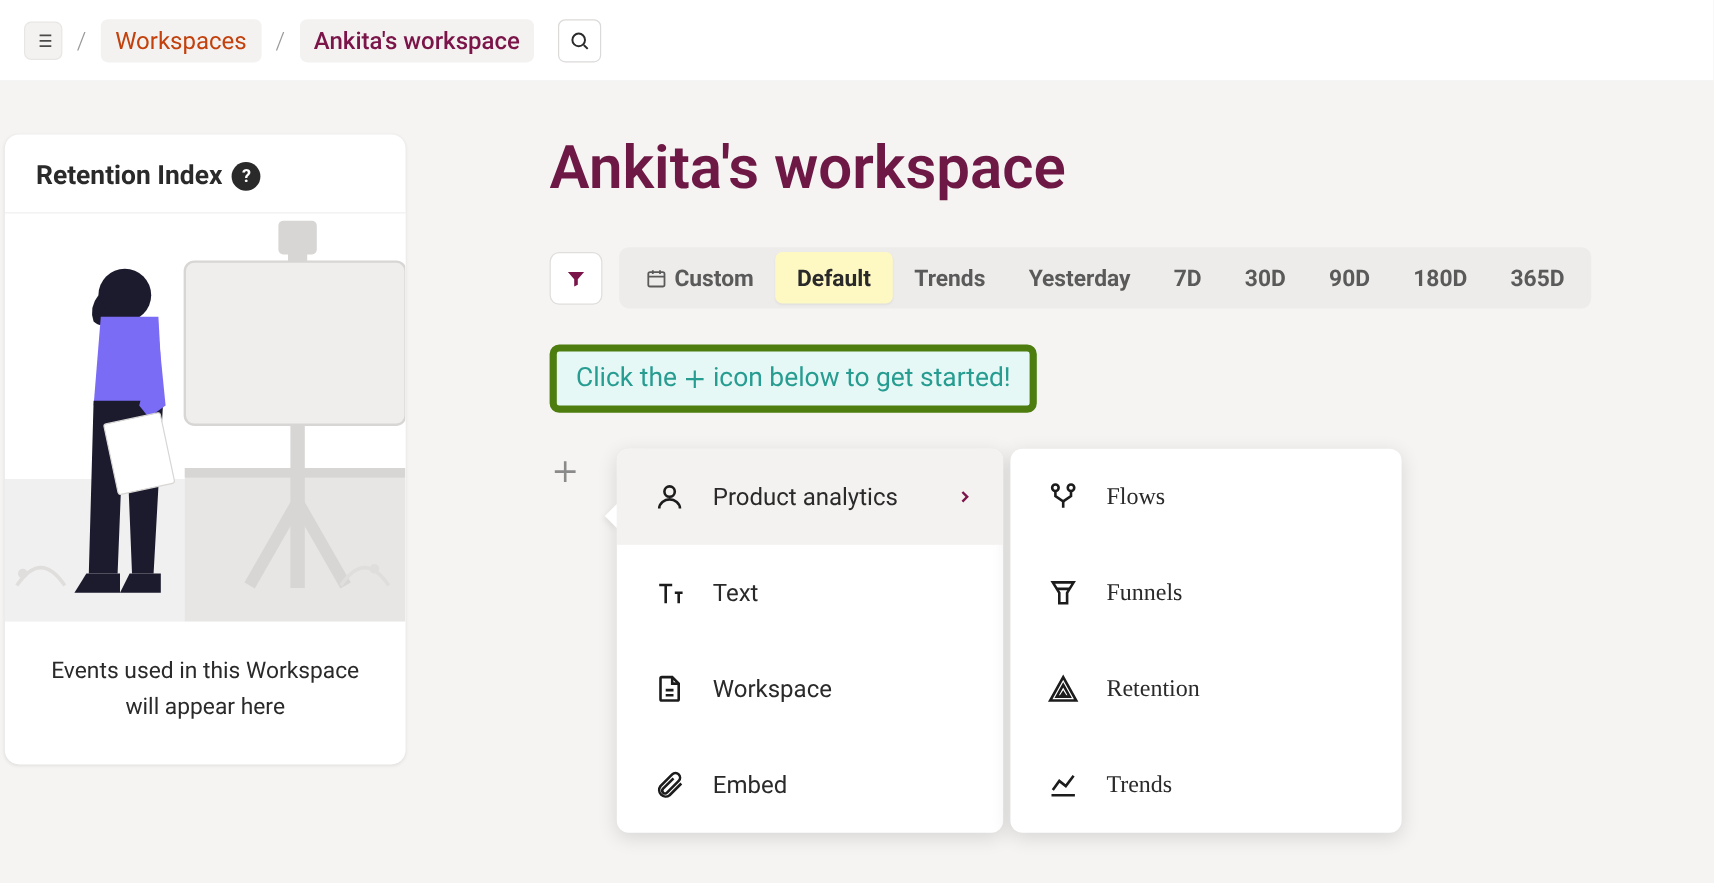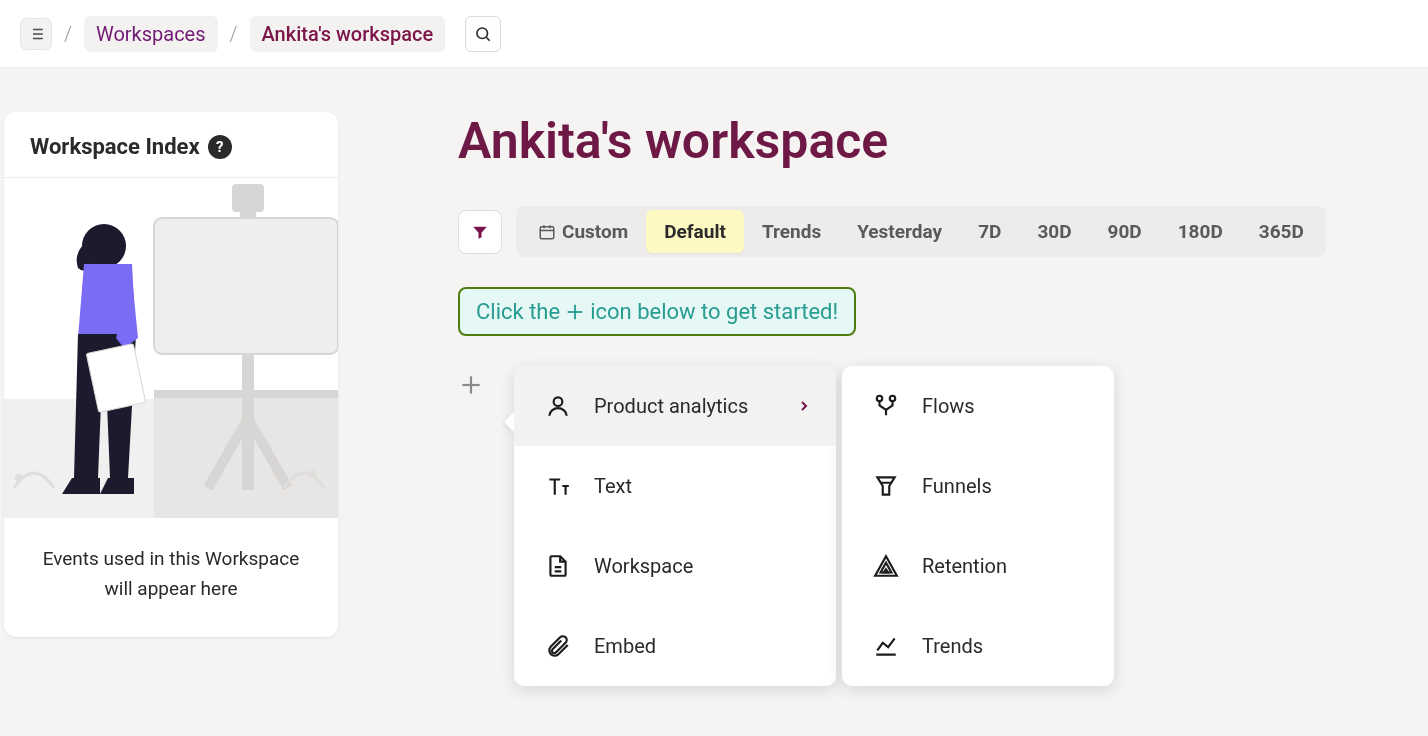--- a/index.html
+++ b/index.html
@@ -37,21 +37,21 @@
     .breadcrumb-sep {
       color: #999;
       font-size: 20px;
       font-weight: 300;
     }
     .breadcrumb-link {
       padding: 6px 12px;
       border-radius: 6px;
       background: #f4f2f1;
       font-size: 20px;
-      color: #701a75;
+      color: #c2410c;
     }
     .breadcrumb-current {
       padding: 6px 12px;
       border-radius: 6px;
       background: #f4f2f1;
       font-size: 20px;
       color: #7a1449;
       font-weight: 500;
     }
     .search-btn {
@@ -166,21 +166,21 @@
       background: #fef9c3;
       color: #2a2a2a;
       box-shadow: 0 1px 2px rgba(0,0,0,0.06);
     }
     .hint-banner {
       margin-top: 30px;
       display: inline-flex;
       align-items: center;
       padding: 10px 16px;
       background: #e6f8f6;
-      border: 2px solid #4d7c0f;
+      border: 6px solid #4d7c0f;
       border-radius: 8px;
       font-size: 22px;
       color: #279c91;
       gap: 4px;
     }
     .hint-plus {
       font-size: 26px;
       font-weight: 400;
       color: #279c91;
     }
@@ -215,21 +215,21 @@
       filter: drop-shadow(-2px 2px 2px rgba(0,0,0,0.06));
     }
     .menu {
       background: #ffffff;
       border-radius: 10px;
       box-shadow: 0 4px 16px rgba(0,0,0,0.12);
       overflow: hidden;
       padding: 0;
     }
     .menu.primary { width: 322px; }
-    .menu.secondary { width: 272px; }
+    .menu.secondary { width: 326px; font-family: Liberation Serif, serif; }
     .menu-item {
       display: flex;
       align-items: center;
       gap: 22px;
       padding: 26px 30px;
       font-size: 20px;
       color: #2a2a2a;
       position: relative;
     }
     .menu-item.hover {
@@ -274,21 +274,21 @@
       <circle cx="11" cy="11" r="7"></circle>
         <line x1="21" y1="21" x2="16.65" y2="16.65"></line>
     </svg>
   </div>
 </div>
 
 <div class="content">
   <div class="sidebar">
     <div class="index-card">
       <div class="index-header">
-        <span class="index-title">Workspace Index</span>
+        <span class="index-title">Retention Index</span>
         <span class="help-icon">?</span>
       </div>
       <div class="illustration">
         <svg width="334" height="340" viewBox="0 0 334 340">
           <rect x="150" y="212" width="184" height="148" fill="#e8e6e4"></rect>
           <rect x="150" y="212" width="184" height="8" fill="#d8d6d4"></rect>
           <rect x="238" y="52" width="12" height="260" fill="#d8d6d4"></rect>
           <rect x="228" y="6" width="32" height="28" rx="4" fill="#d8d6d4"></rect>
           <rect x="236" y="30" width="16" height="28" fill="#d8d6d4"></rect>
           <line x1="244" y1="240" x2="204" y2="310" stroke="#d8d6d4" stroke-width="10"></line>

